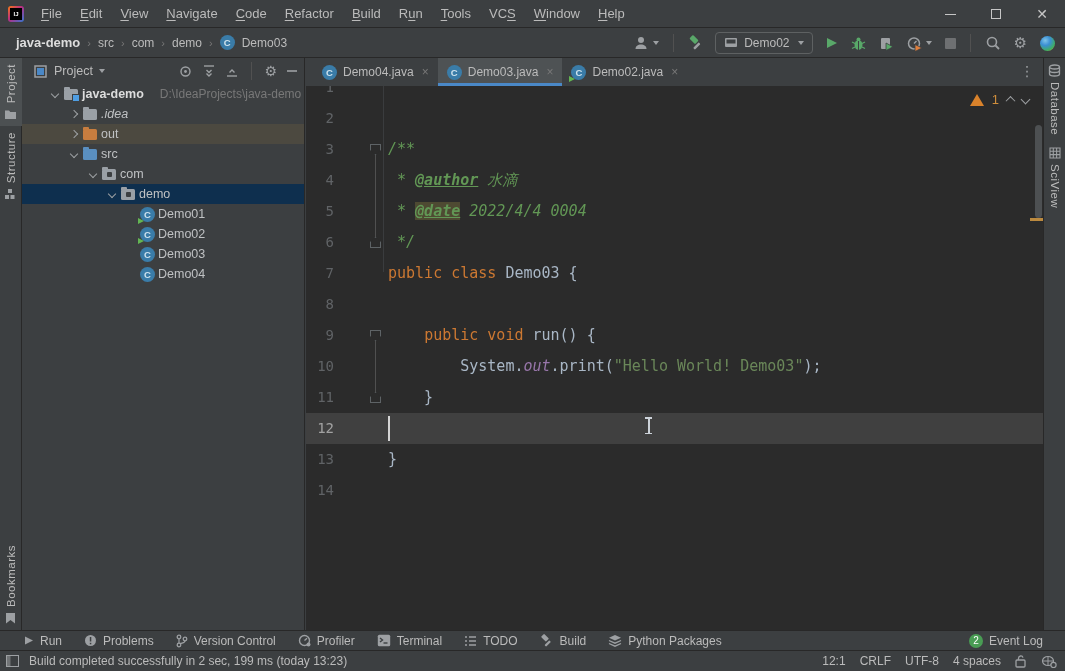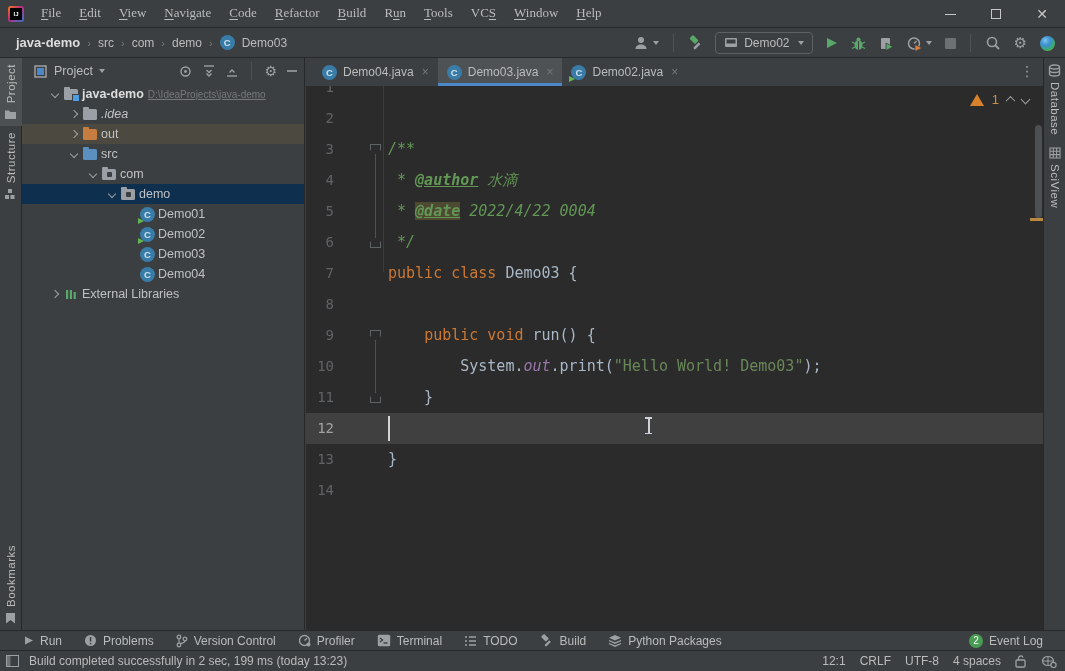--- a/index.html
+++ b/index.html
@@ -8,21 +8,21 @@
   #app { position:absolute; inset:0; width:1065px; height:671px; background:#3c3f41; color:#bbbbbb; }
 
   
   #titlebar { position:absolute; left:0; top:0; width:1065px; height:28px; background:#3c3f41;
     border-bottom:1px solid #282828; display:flex; align-items:center; }
   #logo { width:16px; height:16px; margin:0 8px 0 8px; border-radius:3px;
     background:linear-gradient(135deg,#f97a12 0%,#b92d82 45%,#3177d2 100%);
     display:flex; align-items:center; justify-content:center; }
   #logo .inner { width:12px; height:12px; background:#000; display:flex; align-items:center; justify-content:center;
     color:#fff; font-size:6px; font-weight:bold; letter-spacing:0; }
-  #menubar { display:flex; align-items:flex-end; height:100%;font-family:Liberation Serif, serif; }
+  #menubar { display:flex; align-items:flex-start; height:100%; }
   .menu-item { padding:0 9px; font-size:13px; color:#bbbbbb; line-height:28px; cursor:default; }
   .menu-item u { text-decoration:underline; text-underline-offset:2px; }
   #window-title { position:absolute; left:575px; top:0; line-height:28px; font-size:13px; color:#b8b8b8; white-space:nowrap; }
   #window-controls { position:absolute; right:0; top:0; height:28px; display:flex; }
   .win-btn { width:46px; height:28px; display:flex; align-items:center; justify-content:center; color:#c6c6c6; font-size:12px; }
   .win-btn .bar { width:11px; height:1px; background:#c6c6c6; }
   .win-btn .box { width:10px; height:10px; border:1px solid #c6c6c6; }
   .win-btn .x { font-size:14px; line-height:14px; }
 
   
@@ -57,21 +57,21 @@
   #project-panel { position:absolute; left:22px; top:58px; width:283px; bottom:41px; background:#3c3f41; border-right:1px solid #282828; overflow:hidden; }
   #project-header { height:26px; display:flex; align-items:center; padding-left:12px; font-size:12.5px; color:#bbbbbb; }
   #project-header .hdr-icons { position:absolute; right:6px; top:0; height:26px; display:flex; align-items:center; gap:9px; }
   #project-tree { position:absolute; left:0; right:0; top:26px; bottom:0; }
   .tree-row { height:20px; display:flex; align-items:center; font-size:12.5px; color:#bfc1c3; white-space:nowrap; }
   .tree-row.selected { background:#0e2f4e; }
   .tree-row.hovered { background:#4c4940; }
   .tree-row .chev { width:18px; display:inline-flex; justify-content:center; align-items:center; flex:none; }
   .tree-row .ticon { width:18px; display:inline-flex; justify-content:flex-start; align-items:center; flex:none; }
   .tree-row .tlabel.bold { font-weight:bold; color:#dddddd; }
-  .tree-row .thint { color:#787878; margin-left:4px; font-size:10px;text-decoration:underline; }
+  .tree-row .thint { color:#787878; margin-left:16px; font-size:12px; }
   .chevron { width:6px; height:6px; border-right:1.5px solid #9da0a3; border-bottom:1.5px solid #9da0a3; }
   .chevron.right { transform:rotate(-45deg); }
   .chevron.down { transform:rotate(45deg); }
 
   
   .fld { position:relative; width:14px; height:11px; border-radius:1.5px; background:#9aa0a6; }
   .fld::before { content:""; position:absolute; left:0; top:-2px; width:6px; height:3px; border-radius:1px 1px 0 0; background:inherit; }
   .fld.src { background:#588ff1; background:#5a8fc0; }
   .fld.excluded { background:#c77d3f; }
   .fld.pkg::after { content:""; position:absolute; left:4.5px; top:3px; width:5px; height:5px; background:#3c3f41; border-radius:1px; }
@@ -446,35 +446,20 @@
           </span>
           <span class="tlabel">Demo03</span>
         </div>
         <div class="tree-row" style="padding-left: 100px;">
           <span class="chev"></span>
           <span class="ticon">
             <div class="cls-icon">C</div>
           </span>
           <span class="tlabel">Demo04</span>
         </div>
-        <div class="tree-row" style="padding-left: 24px;">
-          <span class="chev">
-            <span class="chevron right"></span>
-          </span>
-          <span class="ticon">
-            <span class="icon">
-              <svg width="14" height="14">
-                <rect x="2" y="3" width="2.2" height="9" fill="#59a869"></rect>
-                <rect x="5.8" y="3" width="2.2" height="9" fill="#59a869"></rect>
-                <rect x="9.6" y="5" width="2.2" height="7" fill="#59a869"></rect>
-              </svg>
-            </span>
-          </span>
-          <span class="tlabel">External Libraries</span>
-        </div>
       </div>
   </div>
 
   <div id="editor">
     <div id="tabbar">
       <div class="tab">
           <div class="cls-icon">C</div>
           <span>Demo04.java</span>
           <span class="close">×</span>
         </div>
@@ -497,21 +482,21 @@
         <span class="mini-chev up"></span>
         <span class="mini-chev down"></span>
       </div>
       <div id="code-pane">
         <div class="gutter-sep"></div>
       <div class="eline" style="top: 0px;"><span class="num">1</span></div>
           <div class="eline" style="top: 31px;"><span class="num">2</span><span class="codetxt"></span></div>
           <div class="eline" style="top: 62px;"><span class="num">3</span><span class="codetxt"><span class="cm">/**</span></span></div>
           <div class="fold start" style="top: 72px;"></div>
           <div class="eline" style="top: 93px;"><span class="num">4</span><span class="codetxt"><span class="cm"> * </span><span class="tag">@author</span><span class="cm"> 水滴</span></span></div>
-          <div class="eline" style="top: 124px;"><span class="num">5</span><span class="codetxt"><span class="cm"> * </span><span class="tag hl">@date</span><span class="cm"> 2022/4/22 0004</span></span></div>
+          <div class="eline" style="top: 124px;"><span class="num">5</span><span class="codetxt"><span class="cm"> * </span><span class="tag hl">@date</span><span class="cm"> 2022/4/4 0004</span></span></div>
           <div class="eline" style="top: 155px;"><span class="num">6</span><span class="codetxt"><span class="cm"> */</span></span></div>
           <div class="fold end" style="top: 165px;"></div>
           <div class="eline" style="top: 186px;"><span class="num">7</span><span class="codetxt"><span class="kw">public class </span><span class="pl">Demo03 {</span></span></div>
           <div class="eline" style="top: 217px;"><span class="num">8</span><span class="codetxt"></span></div>
           <div class="eline" style="top: 248px;"><span class="num">9</span><span class="codetxt"><span class="pl">    </span><span class="kw">public void </span><span class="pl">run() {</span></span></div>
           <div class="fold start" style="top: 258px;"></div>
           <div class="eline" style="top: 279px;"><span class="num">10</span><span class="codetxt"><span class="pl">        System.</span><span class="fldv">out</span><span class="pl">.print(</span><span class="str">"Hello World! Demo03"</span><span class="pl">);</span></span></div>
           <div class="eline" style="top: 310px;"><span class="num">11</span><span class="codetxt"><span class="pl">    }</span></span></div>
           <div class="fold end" style="top: 320px;"></div>
           <div class="eline active-line" style="top: 341px;"><span class="num">12</span><span class="codetxt"></span></div>

